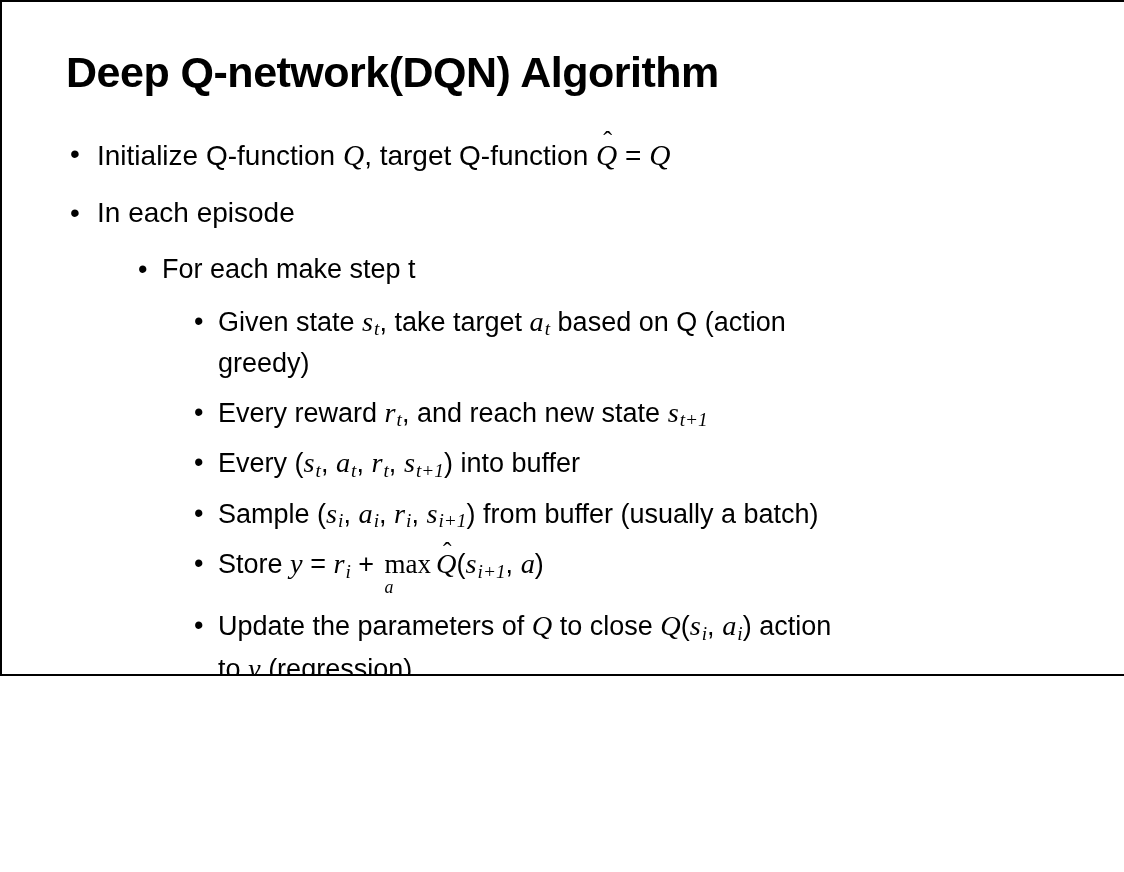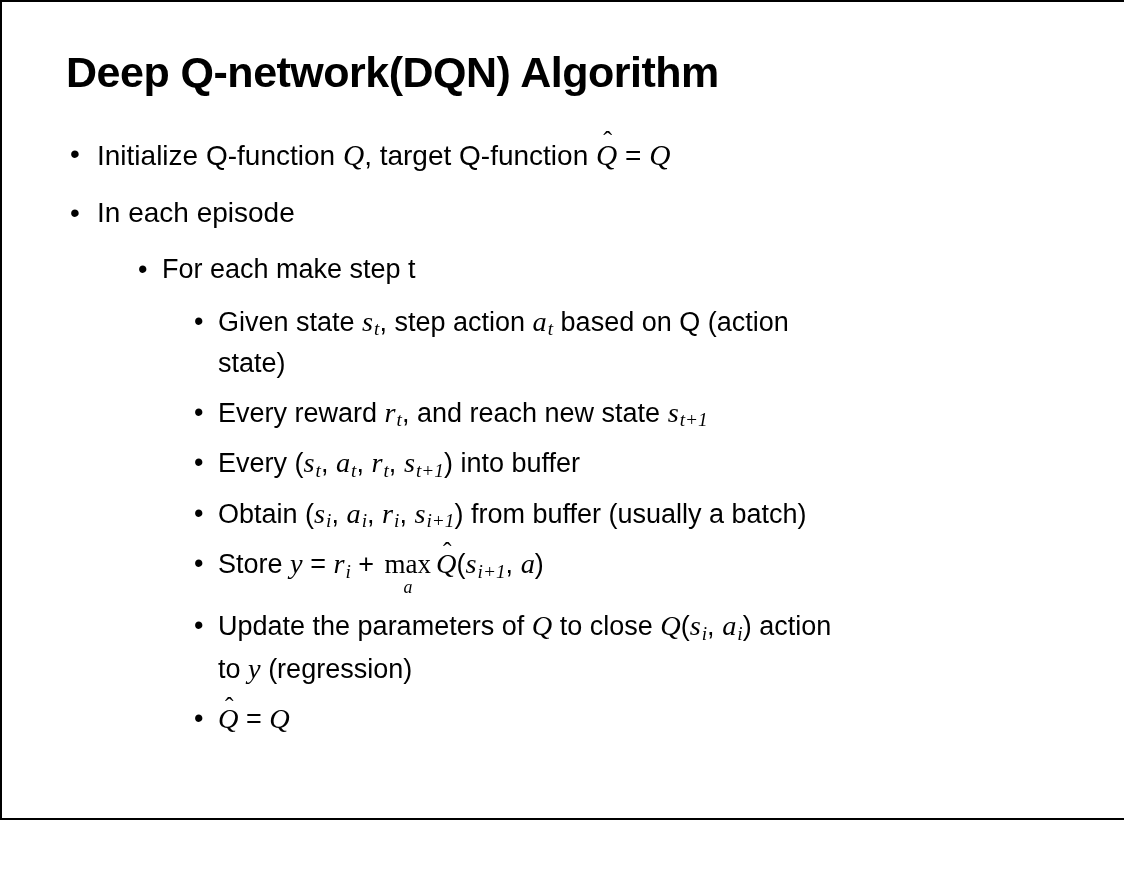--- a/index.html
+++ b/index.html
@@ -1,19 +1,19 @@
 <!DOCTYPE html>
 <html><head>
 <meta charset="utf-8">
 <style>
   * { margin: 0; padding: 0; box-sizing: border-box; }
   html, body { background: #ffffff; }
   .slide {
     width: 1124px;
-    height: 820px;
+    height: 676px;
     background: #ffffff;
     border-left: 2px solid #000000;
     border-top: 2px solid #000000;
     border-bottom: 2px solid #000000;
     padding: 40px 26px 12px 62px;
     font-family: "Liberation Sans", sans-serif;
     color: #000000;
     overflow: hidden;
     position: relative;
   }
@@ -59,21 +59,20 @@
     top: -0.40em;
     left: 55%;
     transform: translateX(-50%);
     font-style: normal;
     font-size: 0.9em;
   }
   
   .underop {
     display: inline-flex;
     flex-direction: column;
-    align-items: center;
     line-height: 1;
     margin: 0 5px 0 3px;
     font-family: "Liberation Serif", serif;
   }
   .underop .op { font-style: normal; }
   .underop .under {
     font-style: italic;
     font-size: 0.66em;
     margin-top: 1px;
   }
@@ -91,33 +90,33 @@
       <div class="bullet level-1">
         <span class="marker">•</span>
         <span class="content"><span>In each episode</span></span>
       </div>
       <div class="bullet level-2">
         <span class="marker">•</span>
         <span class="content"><span>For each make step t</span></span>
       </div>
       <div class="bullet level-3">
         <span class="marker">•</span>
-        <span class="content"><span>Given state </span><span class="math">s<span class="sub">t</span></span><span>, step action </span><span class="math">a<span class="sub">t</span></span><span> based on Q (action</span><br><span>state)</span></span>
+        <span class="content"><span>Given state </span><span class="math">s<span class="sub">t</span></span><span>, take target </span><span class="math">a<span class="sub">t</span></span><span> based on Q (action</span><br><span>greedy)</span></span>
       </div>
       <div class="bullet level-3">
         <span class="marker">•</span>
         <span class="content"><span>Every reward </span><span class="math">r<span class="sub">t</span></span><span>, and reach new state </span><span class="math">s<span class="sub">t+1</span></span></span>
       </div>
       <div class="bullet level-3">
         <span class="marker">•</span>
         <span class="content"><span>Every (</span><span class="math">s<span class="sub">t</span></span><span>, </span><span class="math">a<span class="sub">t</span></span><span>, </span><span class="math">r<span class="sub">t</span></span><span>, </span><span class="math">s<span class="sub">t+1</span></span><span>) into buffer</span></span>
       </div>
       <div class="bullet level-3">
         <span class="marker">•</span>
-        <span class="content"><span>Obtain (</span><span class="math">s<span class="sub">i</span></span><span>, </span><span class="math">a<span class="sub">i</span></span><span>, </span><span class="math">r<span class="sub">i</span></span><span>, </span><span class="math">s<span class="sub">i+1</span></span><span>) from buffer (usually a batch)</span></span>
+        <span class="content"><span>Sample (</span><span class="math">s<span class="sub">i</span></span><span>, </span><span class="math">a<span class="sub">i</span></span><span>, </span><span class="math">r<span class="sub">i</span></span><span>, </span><span class="math">s<span class="sub">i+1</span></span><span>) from buffer (usually a batch)</span></span>
       </div>
       <div class="bullet level-3">
         <span class="marker">•</span>
         <span class="content"><span>Store </span><span class="math">y</span><span> = </span><span class="math">r<span class="sub">i</span></span><span> + </span><span class="underop">
             <span class="op">max</span>
             <span class="under">a</span>
           </span><span class="math hat"><span class="hat-mark">ˆ</span>Q</span><span>(</span><span class="math">s<span class="sub">i+1</span></span><span>, </span><span class="math">a</span><span>)</span></span>
       </div>
       <div class="bullet level-3">
         <span class="marker">•</span>

